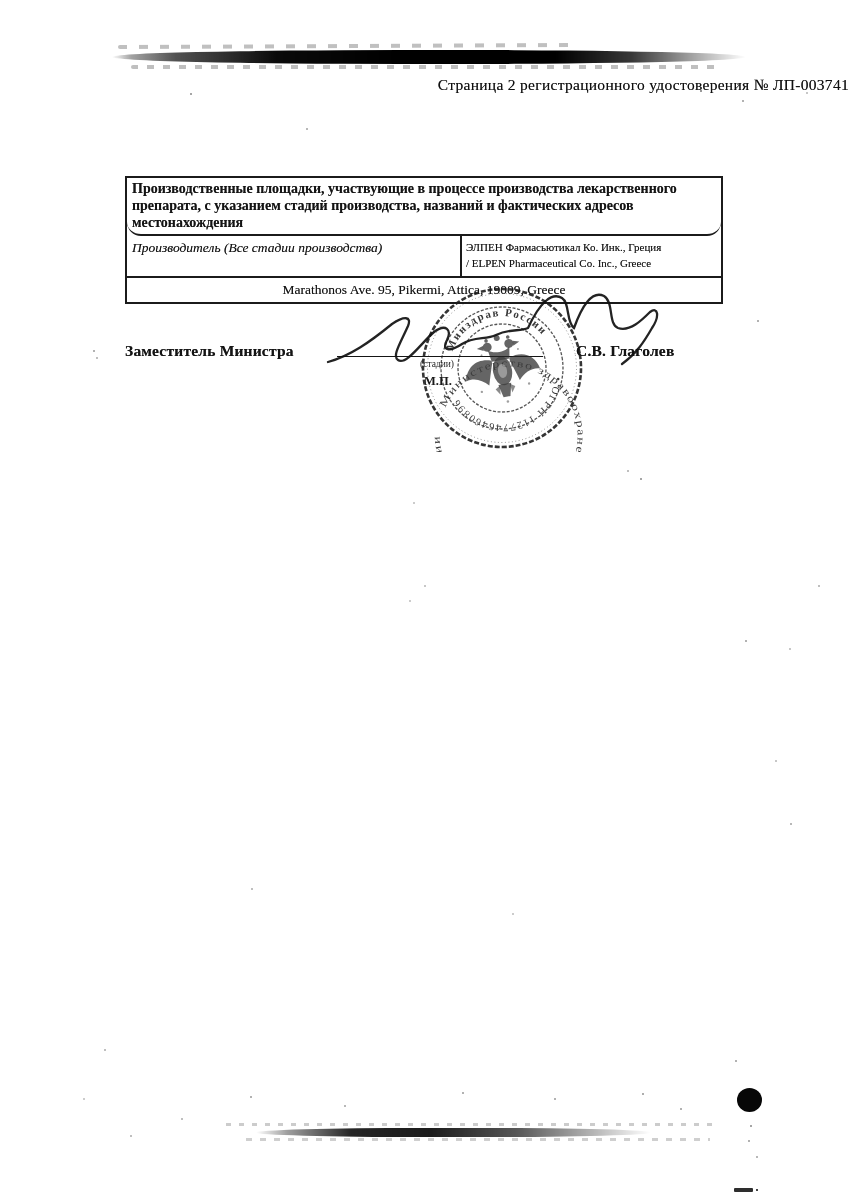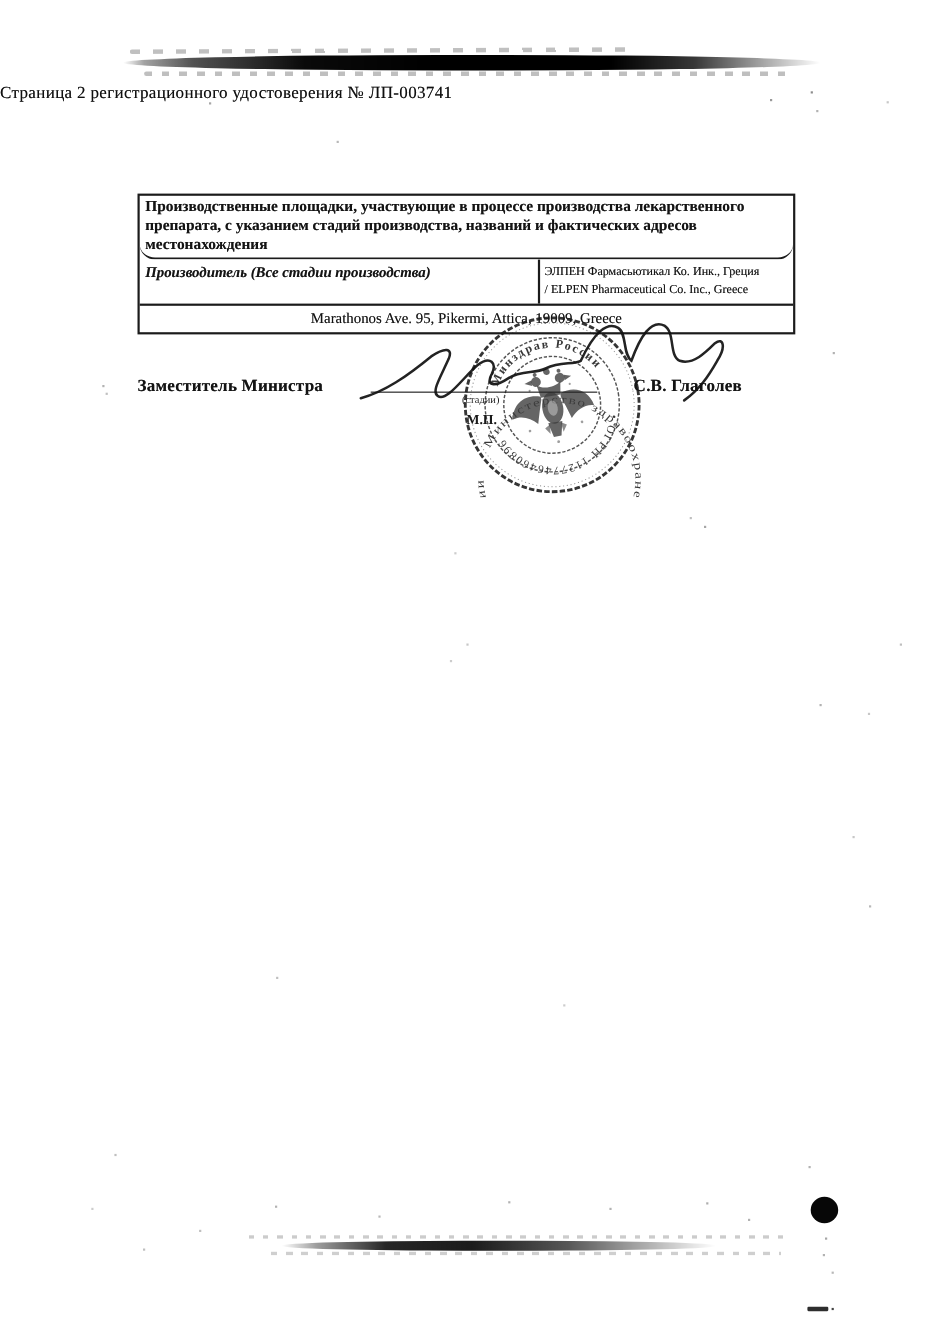--- a/index.html
+++ b/index.html
@@ -61,39 +61,39 @@
       104px 1049px 0 rgba(0,0,0,.25), 250px 1096px 0 rgba(0,0,0,.3), 344px 1105px 0 rgba(0,0,0,.28),
       462px 1092px 0 rgba(0,0,0,.3), 554px 1098px 0 rgba(0,0,0,.3), 642px 1093px 0 rgba(0,0,0,.32),
       680px 1108px 0 rgba(0,0,0,.3), 750px 1125px 0 rgba(0,0,0,.35), 748px 1140px 0 rgba(0,0,0,.3),
       756px 1156px 0 rgba(0,0,0,.28), 130px 1135px 0 rgba(0,0,0,.25), 181px 1118px 0 rgba(0,0,0,.25),
       83px 1098px 0 rgba(0,0,0,.2), 413px 502px 0 rgba(0,0,0,.2), 735px 1060px 0 rgba(0,0,0,.3),
       806px 92px 0 rgba(0,0,0,.22), 818px 585px 0 rgba(0,0,0,.25);
   }
 
   
   .page-header{
-    left:0;top:76px;width:100%;text-align:left;
+    left:0;top:76px;width:100%;text-align:right;
     font-size:15.5px;letter-spacing:.3px;color:#101010;
     text-shadow:0 0 .5px rgba(0,0,0,.55);
   }
 
   
   .doc-table{
     left:125px;top:176px;width:598px;box-sizing:border-box;
     border:2px solid #1b1b1b;
     text-shadow:0 0 .4px rgba(0,0,0,.5);
   }
   .t-head{
     font-weight:bold;font-size:14px;line-height:17px;
     padding:2px 6px 3px 5px;border-bottom:2px solid #1b1b1b;border-radius:14px;
   }
   .t-mid{display:flex;border-bottom:2px solid #1b1b1b;}
   .t-mid-left{
-    width:364px;box-sizing:border-box;border-right:2px solid #1b1b1b;
-    font-style:italic;font-size:13.5px;padding:4px 5px;font-weight:bold;
+    width:335px;box-sizing:border-box;border-right:2px solid #1b1b1b;
+    font-style:italic;font-size:13.5px;padding:4px 5px;
   }
   .t-mid-right{flex:1;font-size:11px;line-height:16px;padding:3px 4px 5px;}
   .t-addr{font-size:13.5px;padding:4px 5px 4px;text-align:center;}
 
   
   .sig-title{left:125px;top:342px;font-weight:bold;font-size:15.5px;letter-spacing:.2px;
     text-shadow:0 0 .5px rgba(0,0,0,.6);}
   .sig-name{left:576px;top:342px;font-weight:bold;font-size:15.5px;letter-spacing:.2px;
     text-shadow:0 0 .5px rgba(0,0,0,.6);}
   .sig-line{left:337px;top:356px;width:206px;height:0;border-top:1.6px solid #151515;}

